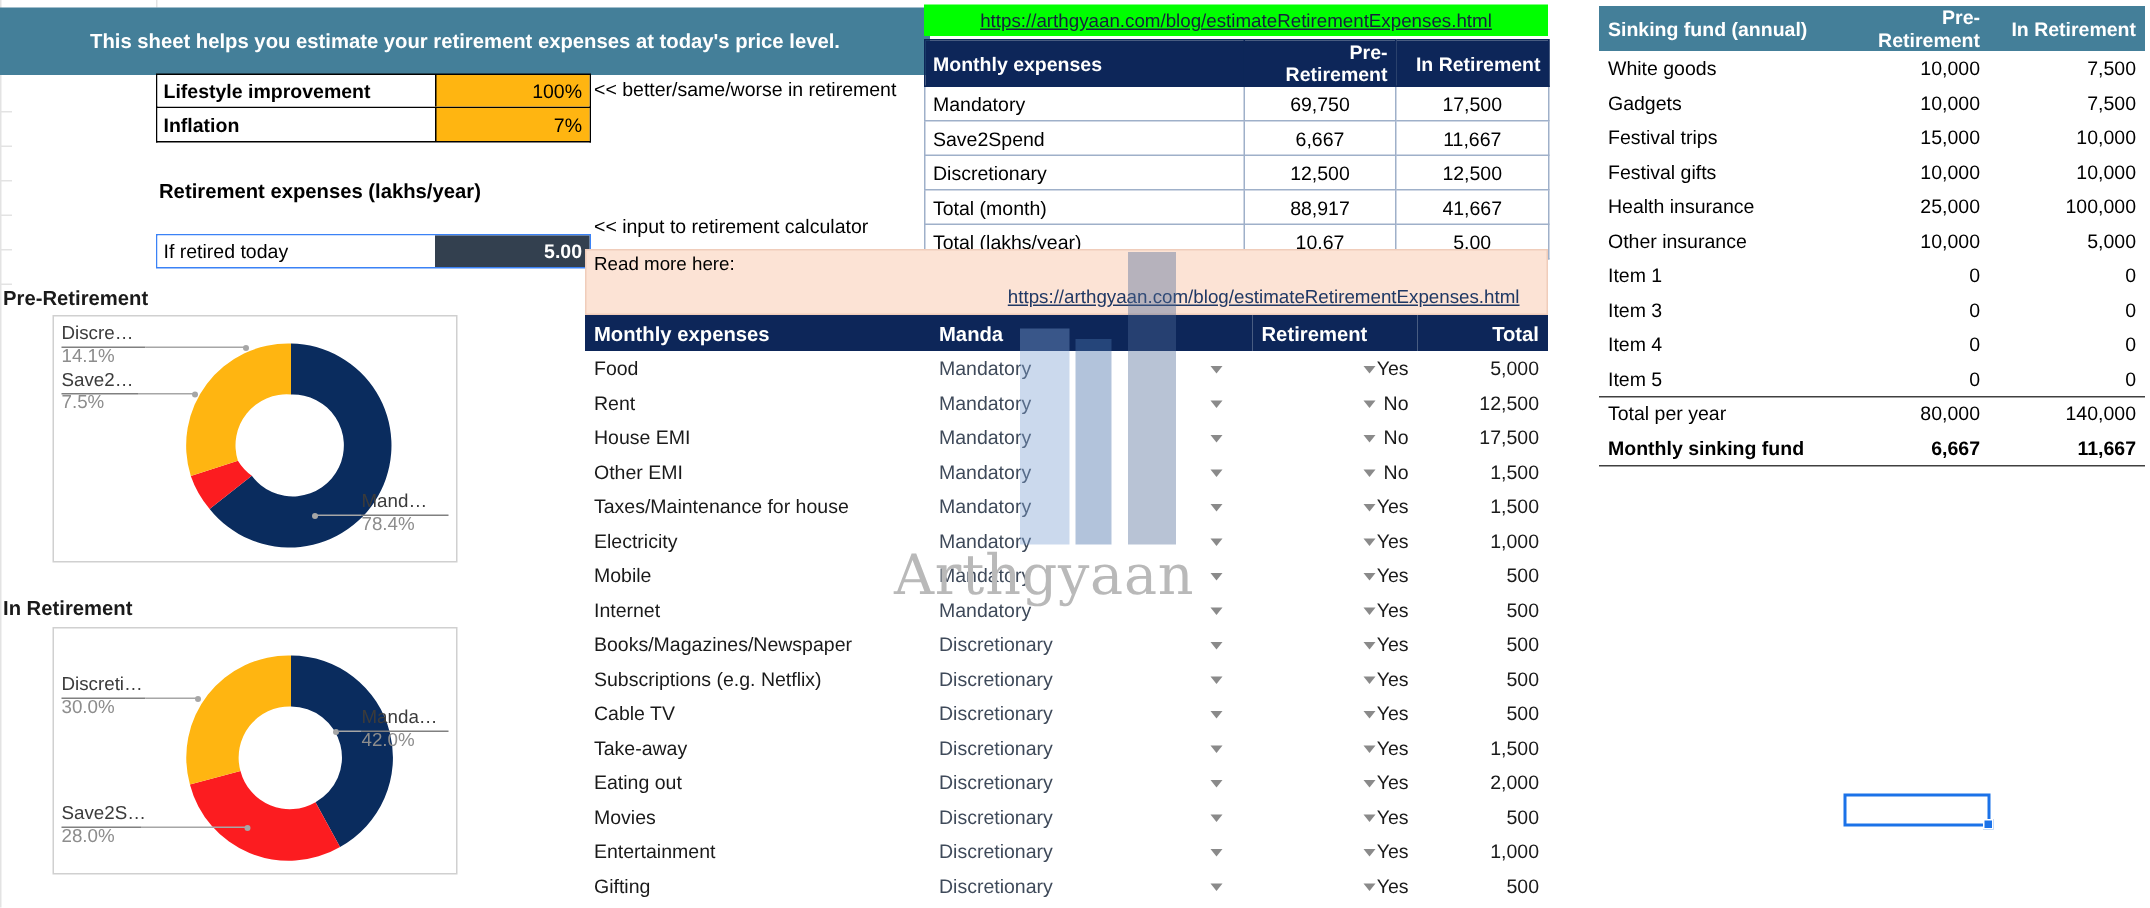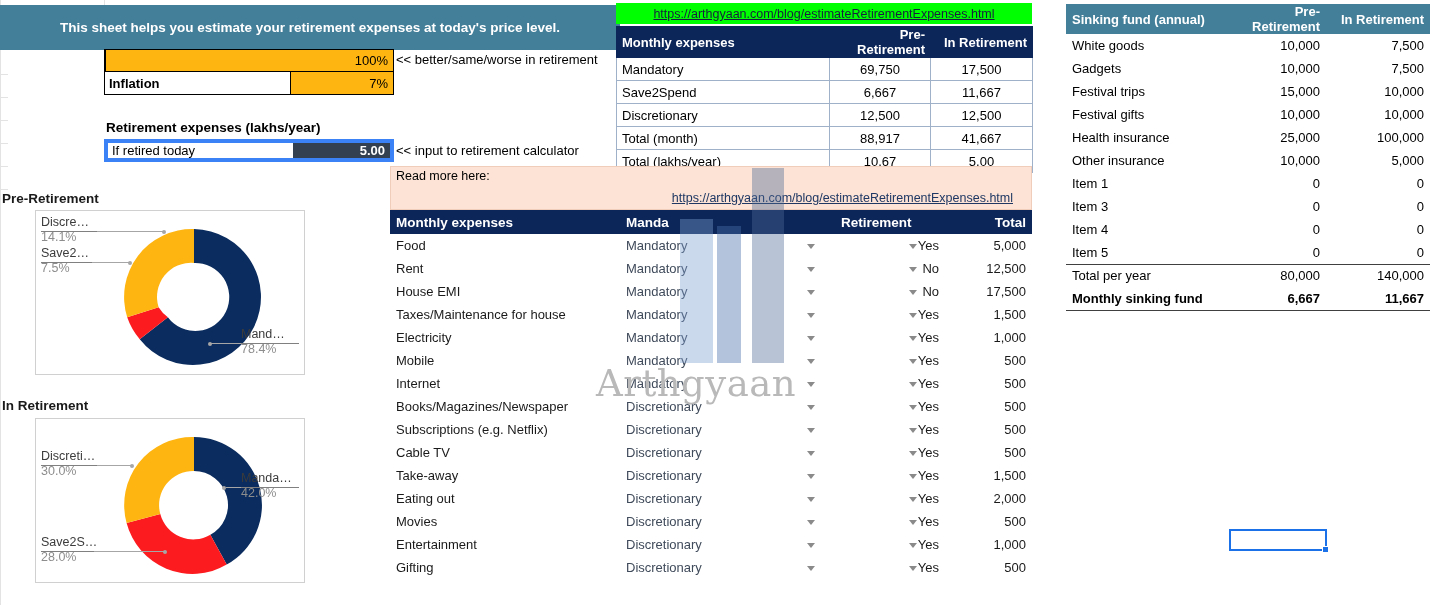--- a/index.html
+++ b/index.html
@@ -39,21 +39,21 @@
   .arow .val {
     flex:1; background:#ffb511; border-left:1px solid #000;
     display:flex; align-items:center; justify-content:flex-end;
     padding-right:5px; font-size:13px;
   }
   .note { position:absolute; font-size:13px; color:#000; white-space:nowrap; }
 
   
   .rexp-title { position:absolute; left:106px; top:120px; font-weight:700; font-size:13.5px;text-align:right; }
   .rexp { position:absolute; left:104px; top:139px; width:290px; }
-  .rexp .rrow { display:flex; height:23px; border:4px solid #3b82f6; }
+  .rexp .rrow { display:flex; height:23px; border:1px solid #3b82f6;margin-top:17px; }
   .rexp .lbl { flex:0 0 185px; padding-left:4px; display:flex; align-items:center; background:#fff; font-size:13px; }
   .rexp .val {
     flex:1; background:#33404f; color:#fff; font-weight:700;
     display:flex; align-items:center; justify-content:flex-end; padding-right:5px;
   }
 
   
   .chart-title { position:absolute; font-weight:600; font-size:13.5px; color:#1a1a1a; }
   .chart-box { position:absolute; border:1px solid #d0d0d0; background:#fff; }
   .clabel { position:absolute; font-size:12.5px; color:#3b3b3b; line-height:1.18; white-space:nowrap; }
@@ -164,20 +164,21 @@
     <div class="gl-h" style="top:166px;"></div>
     <div class="gl-h" style="top:189px;"></div>
   </div>
 
   <div class="banner">
     <span>This sheet helps you estimate your retirement expenses at today's price level.</span>
   </div>
 
   <div class="assump">
     <div class="arow">
+      <div class="lbl">Lifestyle improvement</div>
       <div class="val">100%</div>
     </div>
     <div class="arow">
       <div class="lbl">Inflation</div>
       <div class="val">7%</div>
     </div>
   </div>
   <div class="note" style="left:396px; top:52px;">&lt;&lt; better/same/worse in retirement</div>
 
   <div class="rexp-title">Retirement expenses (lakhs/year)</div>
@@ -347,20 +348,26 @@
           <td class="ret">No<span class="caret s"></span></td>
           <td class="tot">12,500</td>
         </tr>
         <tr>
           <td class="name">House EMI</td>
           <td class="type">Mandatory<span class="caret t"></span></td>
           <td class="ret">No<span class="caret s"></span></td>
           <td class="tot">17,500</td>
         </tr>
         <tr>
+          <td class="name">Other EMI</td>
+          <td class="type">Mandatory<span class="caret t"></span></td>
+          <td class="ret">No<span class="caret s"></span></td>
+          <td class="tot">1,500</td>
+        </tr>
+        <tr>
           <td class="name">Taxes/Maintenance for house</td>
           <td class="type">Mandatory<span class="caret t"></span></td>
           <td class="ret">Yes<span class="caret s"></span></td>
           <td class="tot">1,500</td>
         </tr>
         <tr>
           <td class="name">Electricity</td>
           <td class="type">Mandatory<span class="caret t"></span></td>
           <td class="ret">Yes<span class="caret s"></span></td>
           <td class="tot">1,000</td>

